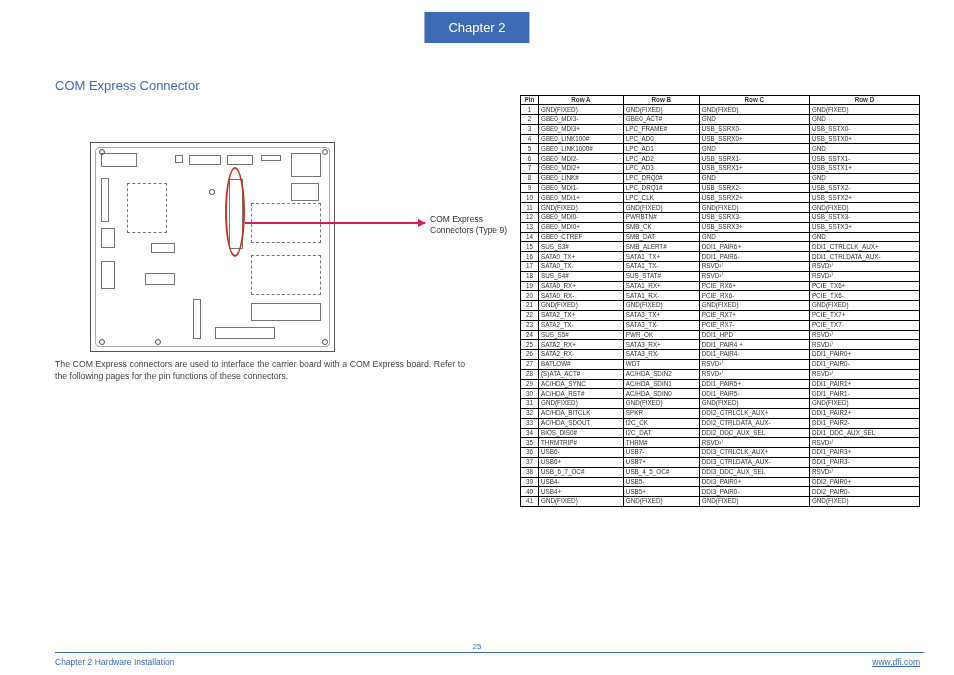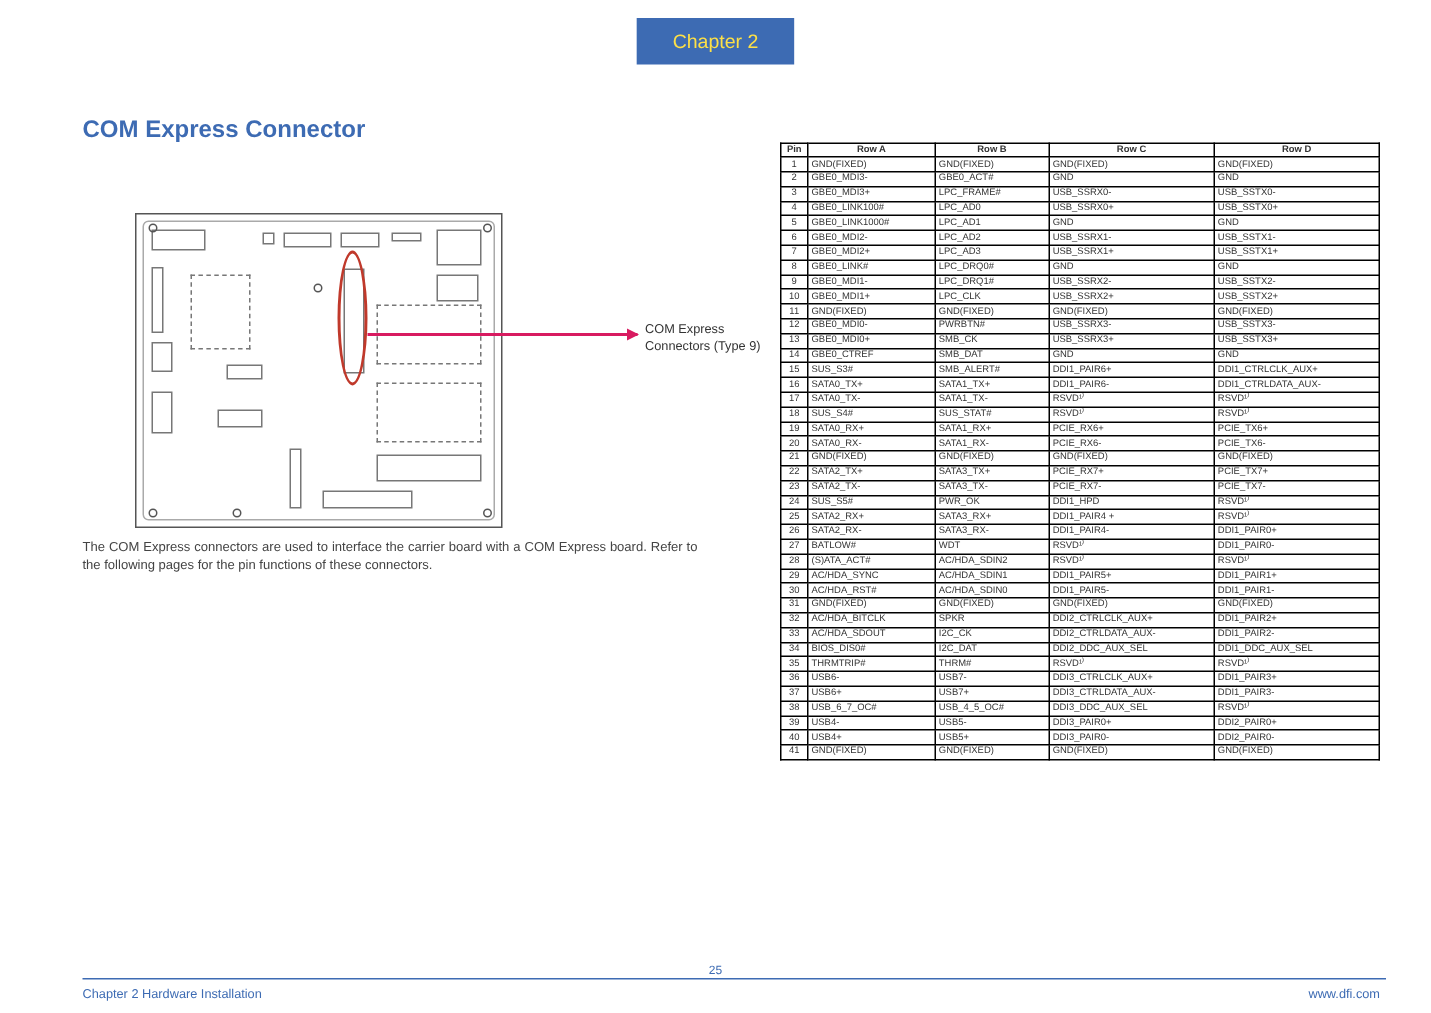--- a/index.html
+++ b/index.html
@@ -10,31 +10,31 @@
     background: #fff;
     position: relative;
     color: #333;
   }
   .page-tab {
     position: absolute;
     top: 12px;
     left: 50%;
     transform: translateX(-50%);
     background: #3d6bb3;
-    color: #fde047;
+    color: #ffffff;
     padding: 8px 24px;
     font-size: 13px;
     font-family: Verdana, sans-serif;
   }
   .section-title {
     position: absolute;
     top: 78px;
     left: 55px;
-    font-size: 16px;
-    font-weight: bold;
+    font-size: 13px;
+    font-weight: normal;
     color: #3d6bb3;
   }
   .diagram-wrap {
     position: absolute;
     top: 110px;
     left: 90px;
     width: 270px;
     height: 220px;
     margin-top: 32px;
   }
@@ -142,20 +142,21 @@
     font-size: 8.5px;
     color: #3d6bb3;
     margin-top: 40px;
   }
   .footer-right {
     position: absolute;
     bottom: 8px;
     right: 34px;
     font-size: 8.5px;
     color: #3d6bb3;
+    text-decoration: underline;
   }
 </style>
 </head>
 <body>
 
 <div class="page-tab">Chapter 2</div>
 <div class="section-title">COM Express Connector</div>
 
 <div class="diagram-wrap">
   <div class="board">

